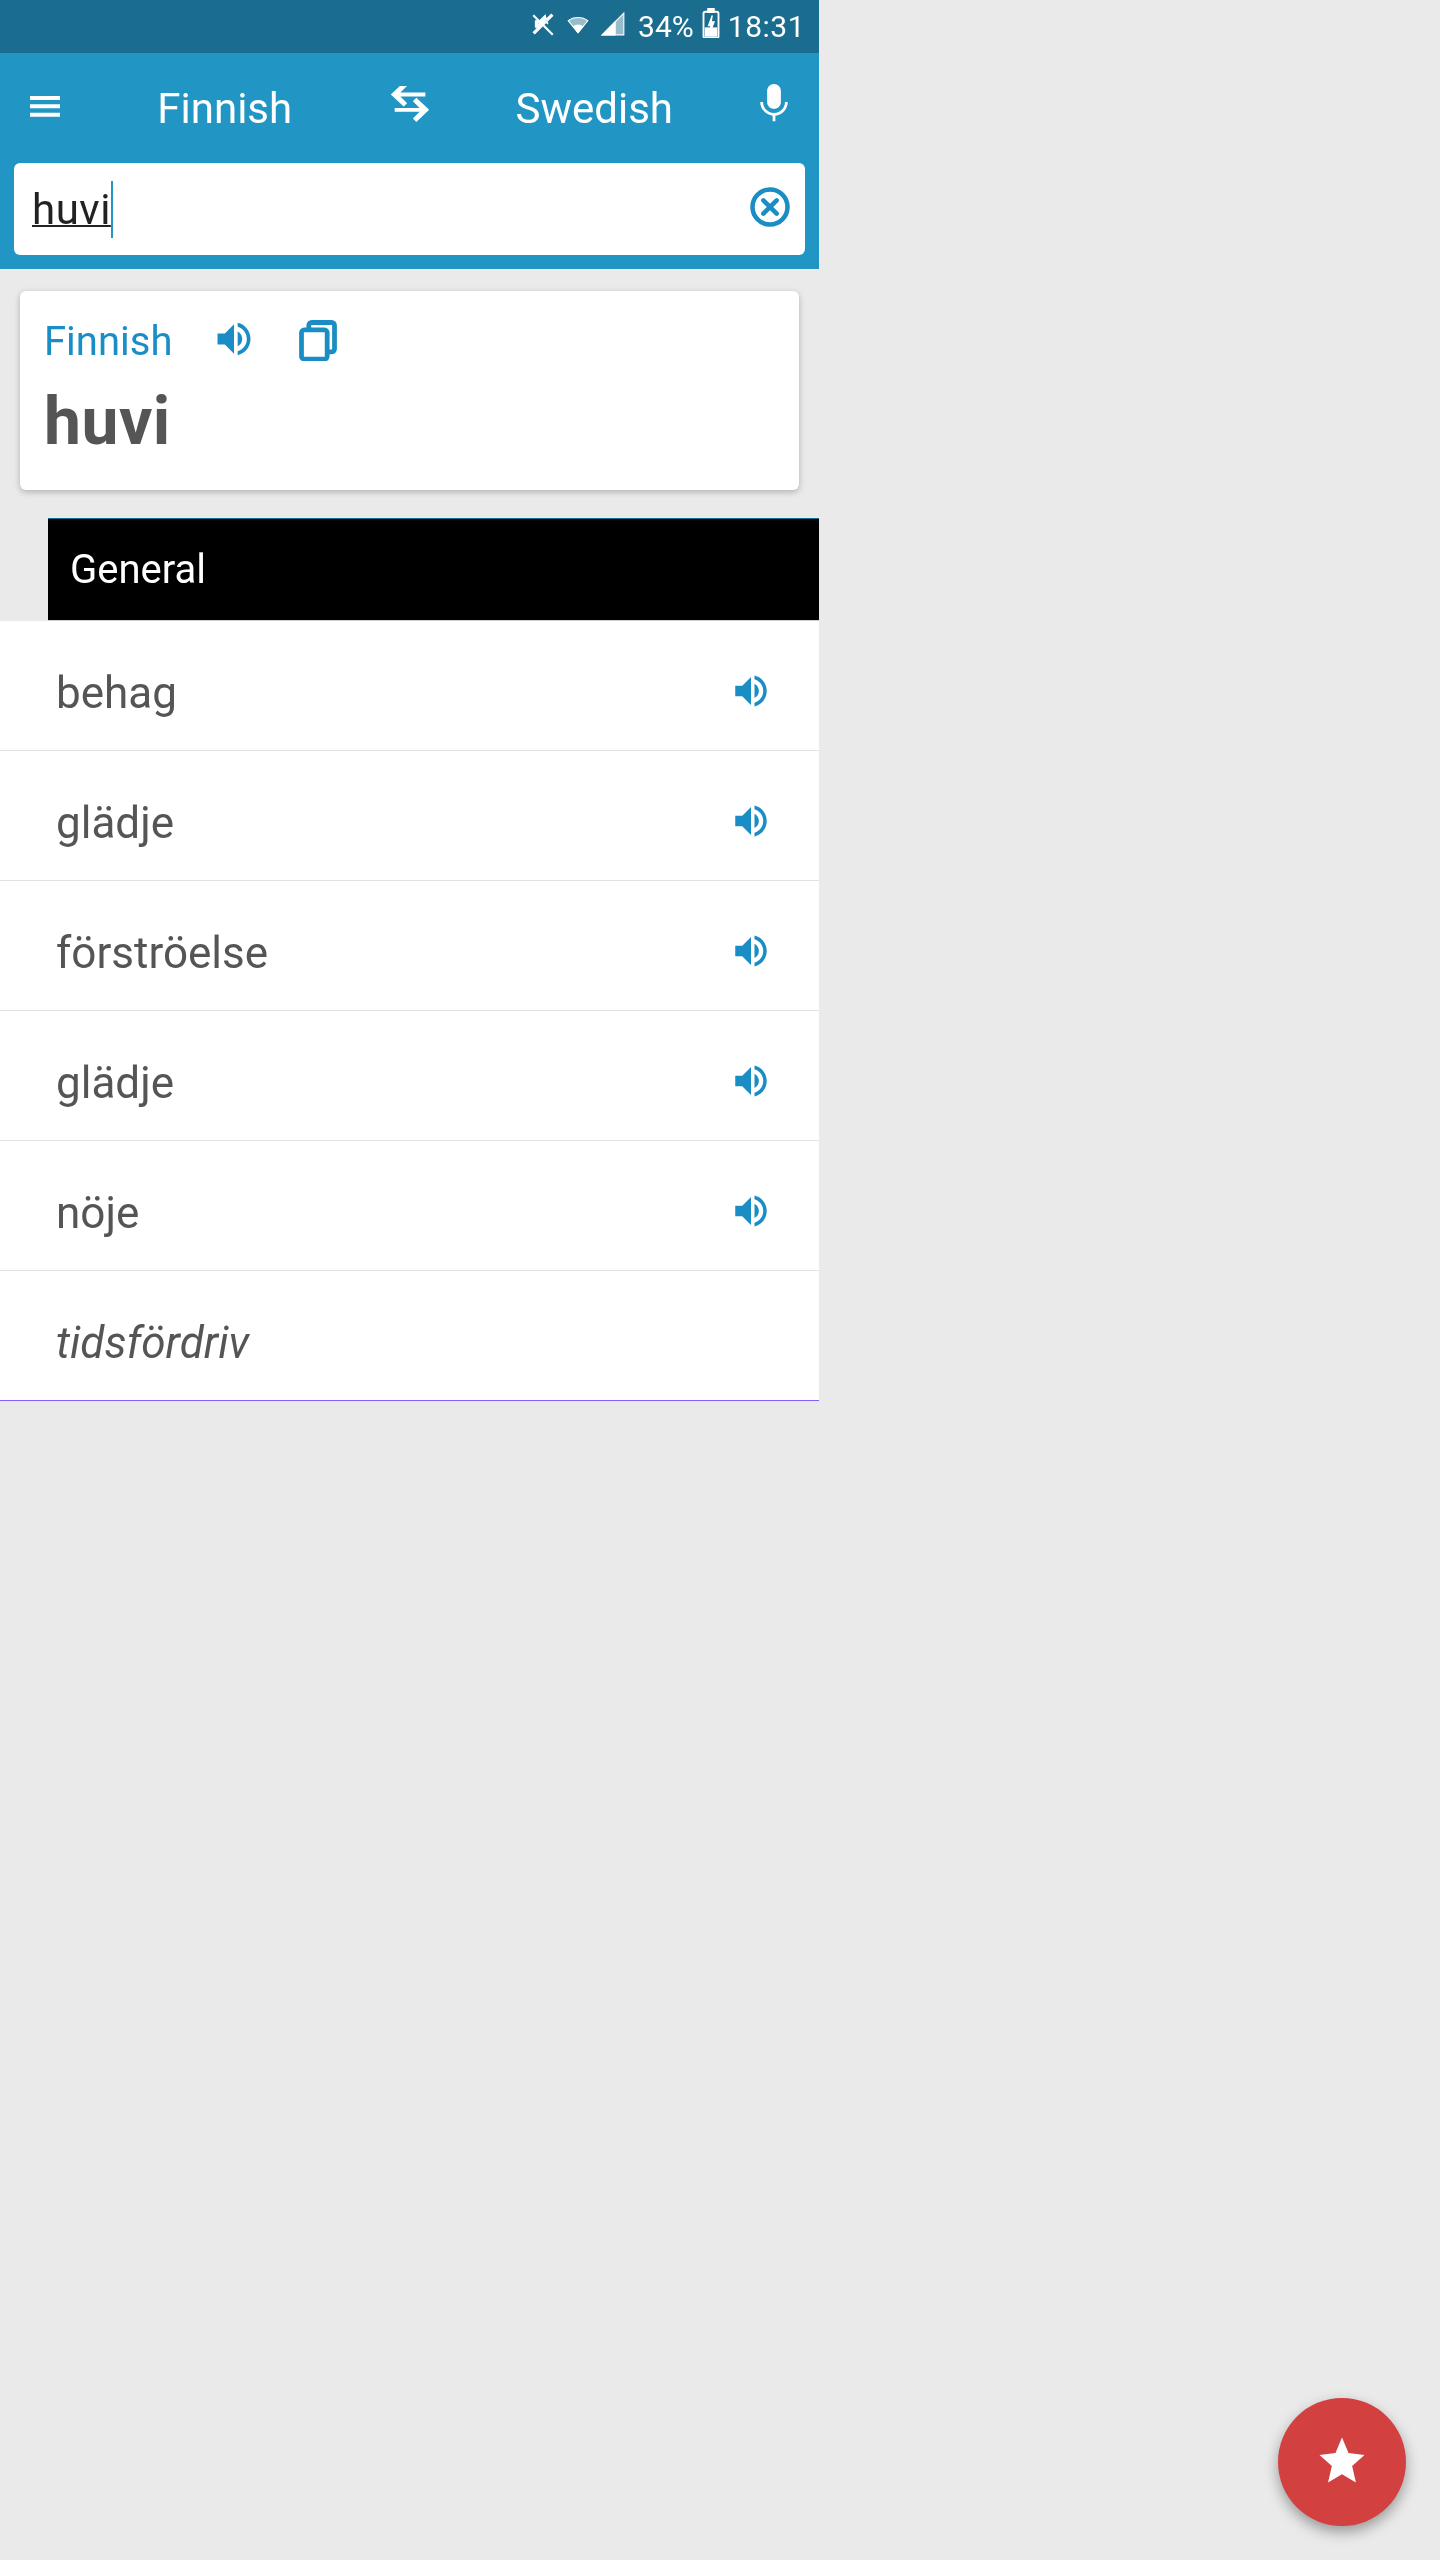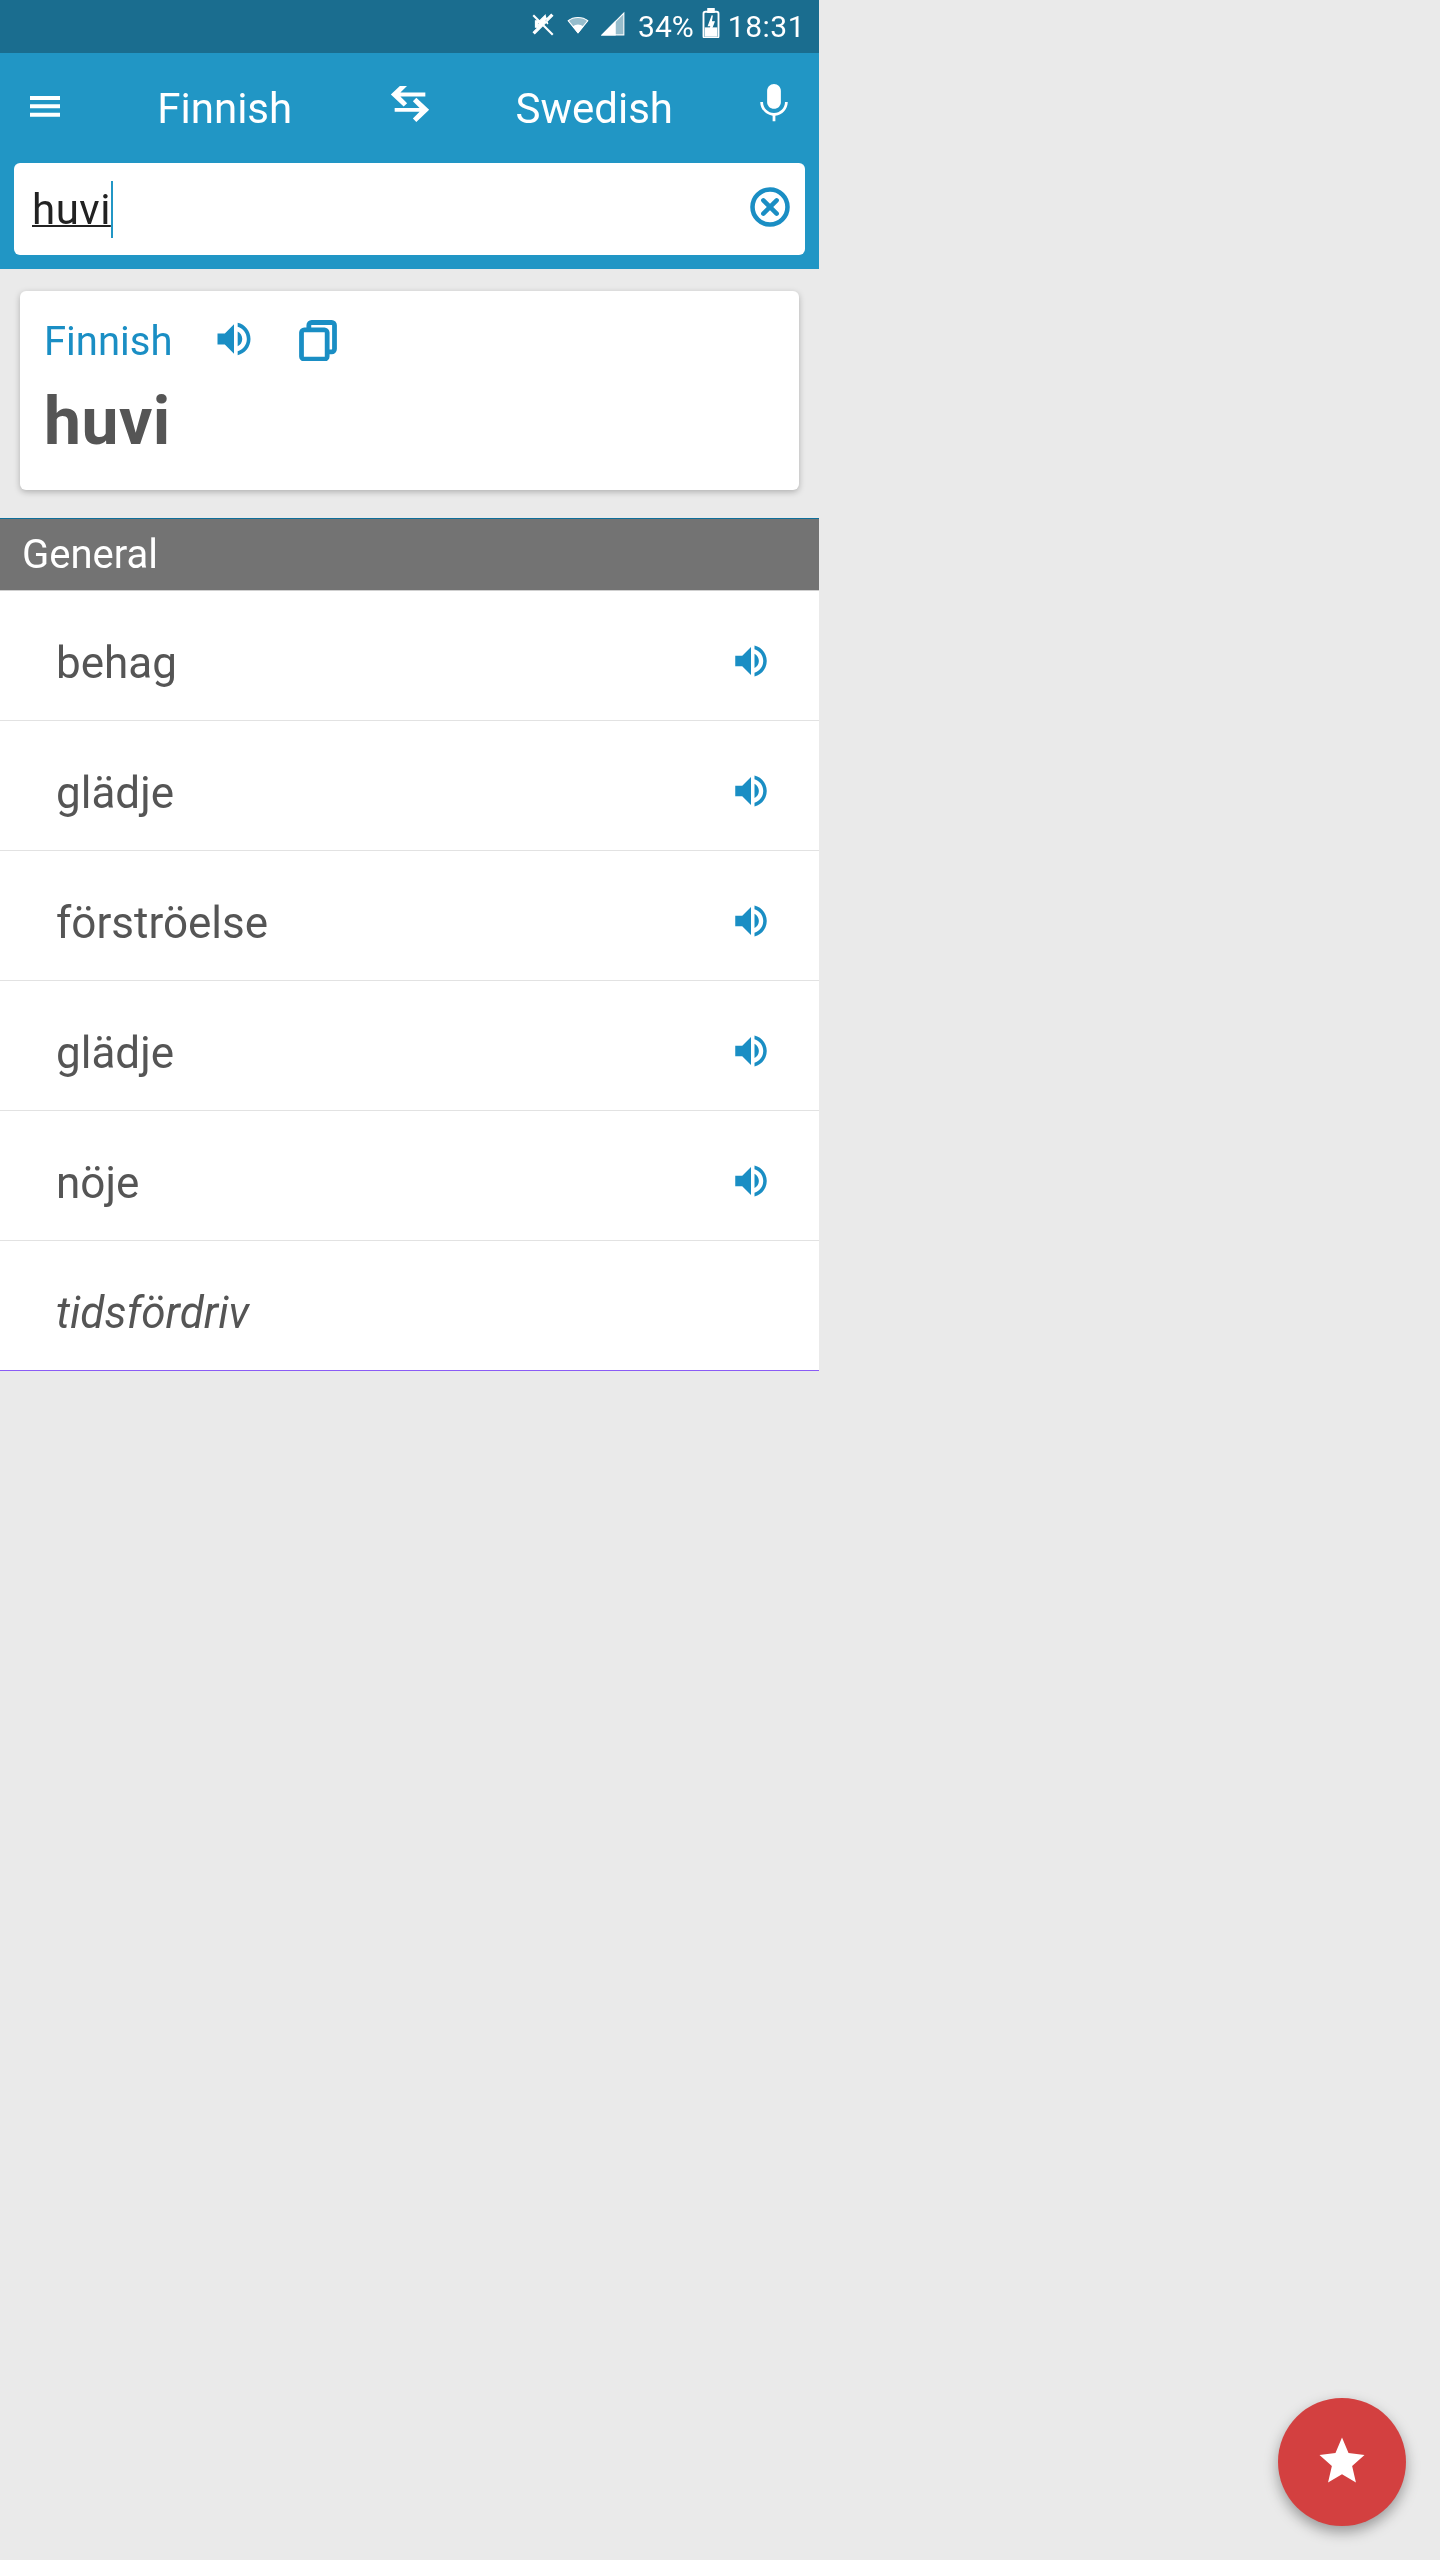--- a/index.html
+++ b/index.html
@@ -112,27 +112,28 @@
     font-weight: 400;
   }
   .card-word {
     color: #555;
     font-size: 66px;
     font-weight: 700;
     margin-top: 18px;
     letter-spacing: 0.5px;
   }
   .section-header {
-    background: #737373;
+    background: #000000;
     color: #fff;
     font-size: 40px;
-    padding: 12px 22px;
+    padding: 27px 22px;
     margin-top: 28px;
     border-top: 1px solid #0f6f9a;
     border-bottom: 1px solid #cfcfcf;
+    margin-left: 48px;
   }
   .results {
     background: #fff;
   }
   .result-row {
     display: flex;
     align-items: center;
     height: 130px;
     padding: 14px 40px 0 56px;
     border-bottom: 1px solid #e2e2e2;

